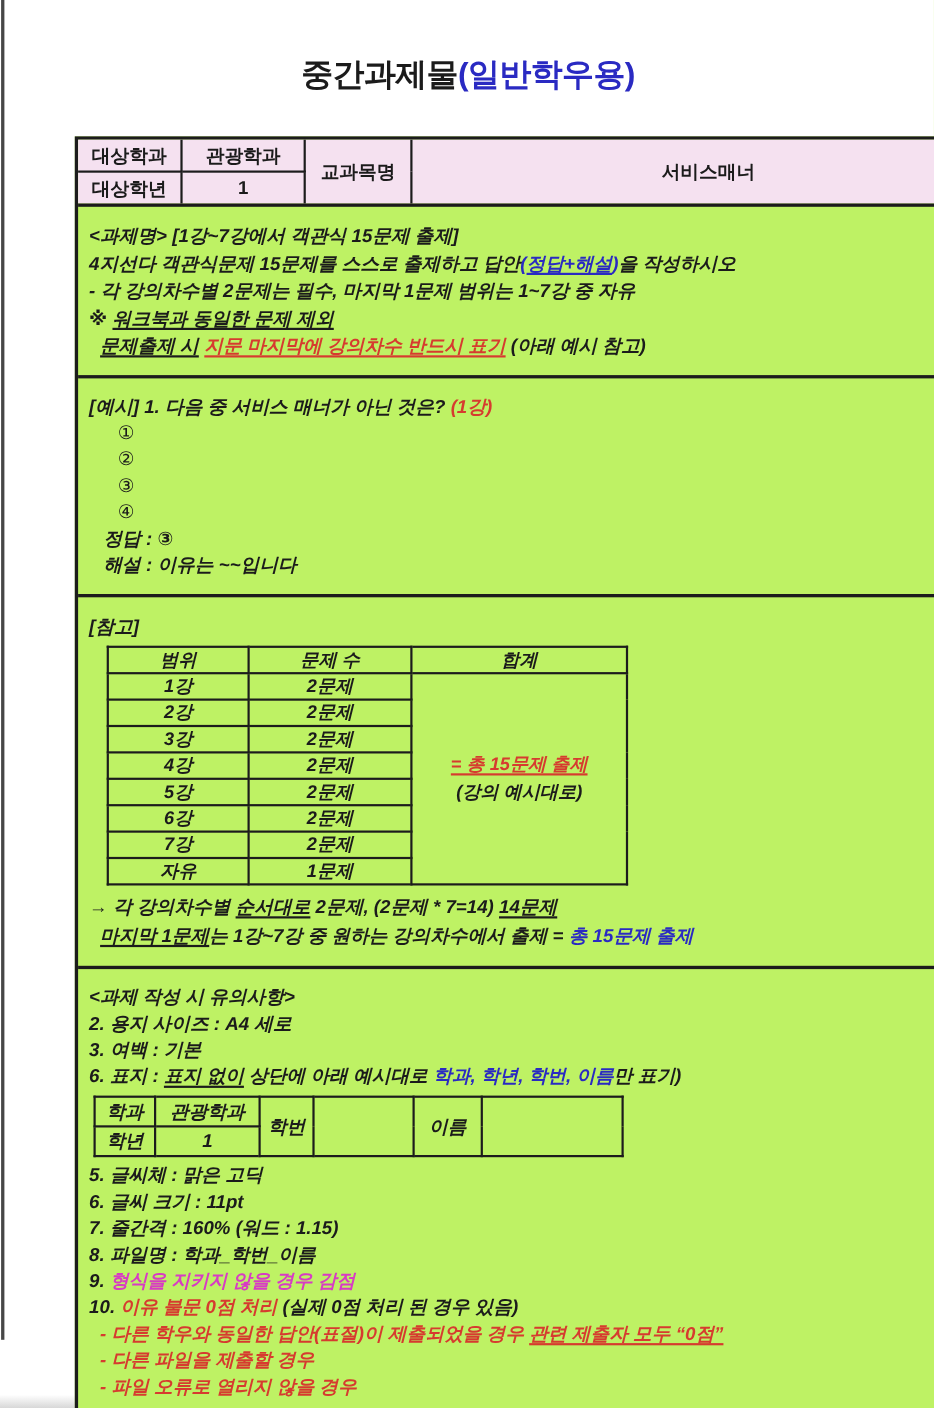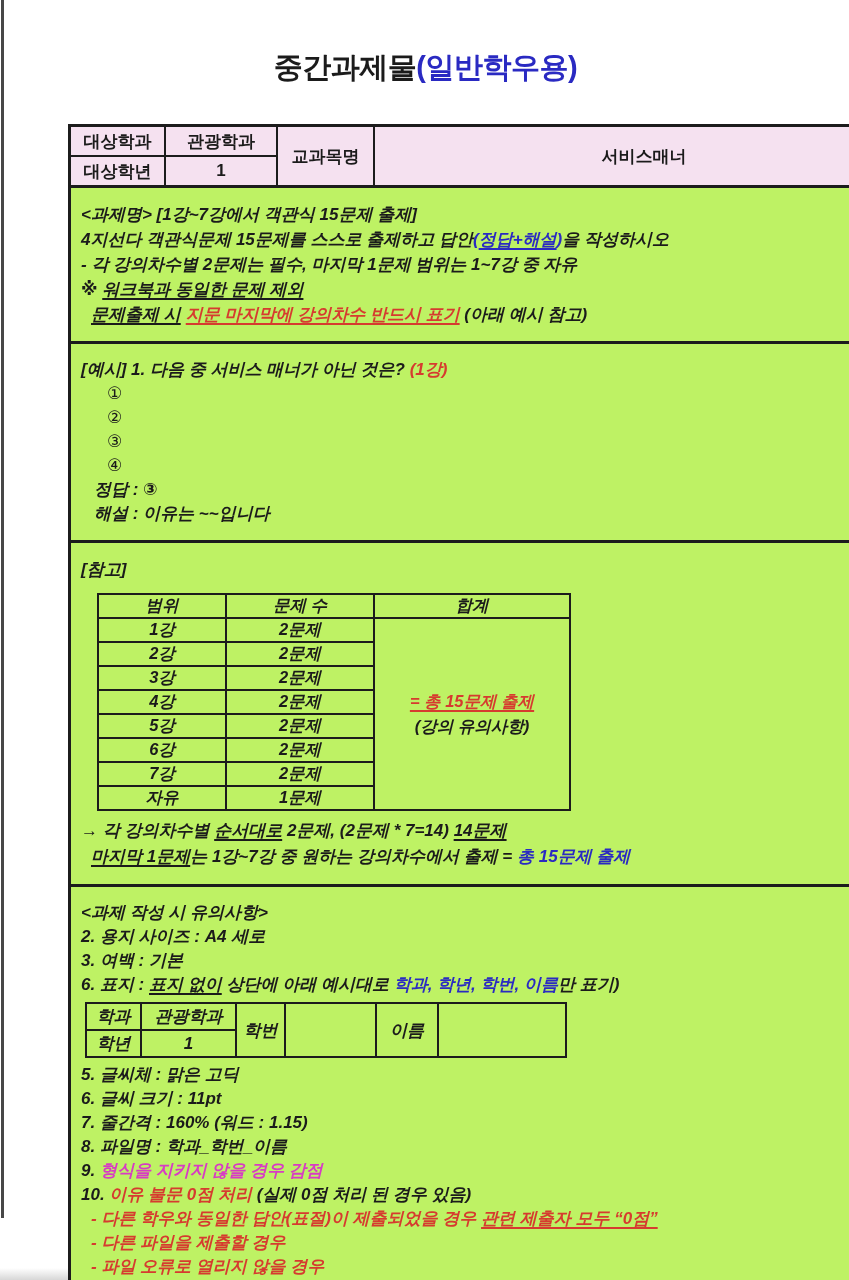--- a/index.html
+++ b/index.html
@@ -40,21 +40,21 @@
   .sec{border-top:3px solid var(--line);padding:14px 10px;font-size:17px;font-style:italic;}
   .line{line-height:25px;white-space:nowrap;}
   .sec2 .line{line-height:24px;font-weight:600;}
   .sec2 .choice{padding-left:26px;font-weight:500;}
   .sec2 .ans{padding-left:13px;}
   .sec4 .line{line-height:24px;font-weight:700;}
   .sec4 .normal{font-weight:600;}
   .indent1{padding-left:10px;}
 
   
-  .ref-table{border-collapse:collapse;margin:10px 0 7px 16px;table-layout:fixed;
+  .ref-table{border-collapse:collapse;margin:4px 0 7px 16px;table-layout:fixed;
     text-align:center;font-size:16.5px;font-weight:600;}
   .ref-table th,.ref-table td{border:2px solid var(--line);height:21px;padding:0 4px;}
   .ref-table th{font-weight:700;}
   .total-cell{vertical-align:middle;line-height:25px;}
   .sec3 .line{font-weight:600;line-height:26px;}
 
   
   .id-table{border-collapse:collapse;margin:5px 0 5px 4px;table-layout:fixed;
     text-align:center;font-size:17px;font-weight:700;}
   .id-table td{border:2px solid var(--line);height:27px;padding:0 2px;}
@@ -120,21 +120,21 @@
           <tr>
         <th>범위</th>
         <th>문제 수</th>
         <th>합계</th>
       </tr>
       <tr>
         <td>1강</td>
         <td>2문제</td>
         <td rowspan="8" class="total-cell">
           <div class="red b u">= 총 15문제 출제</div>
-          <div class="b">(강의 유의사항)</div>
+          <div class="b">(강의 예시대로)</div>
         </td>
       </tr>
       <tr>
             <td>2강</td>
             <td>2문제</td>
           </tr>
       <tr>
             <td>3강</td>
             <td>2문제</td>
           </tr>

